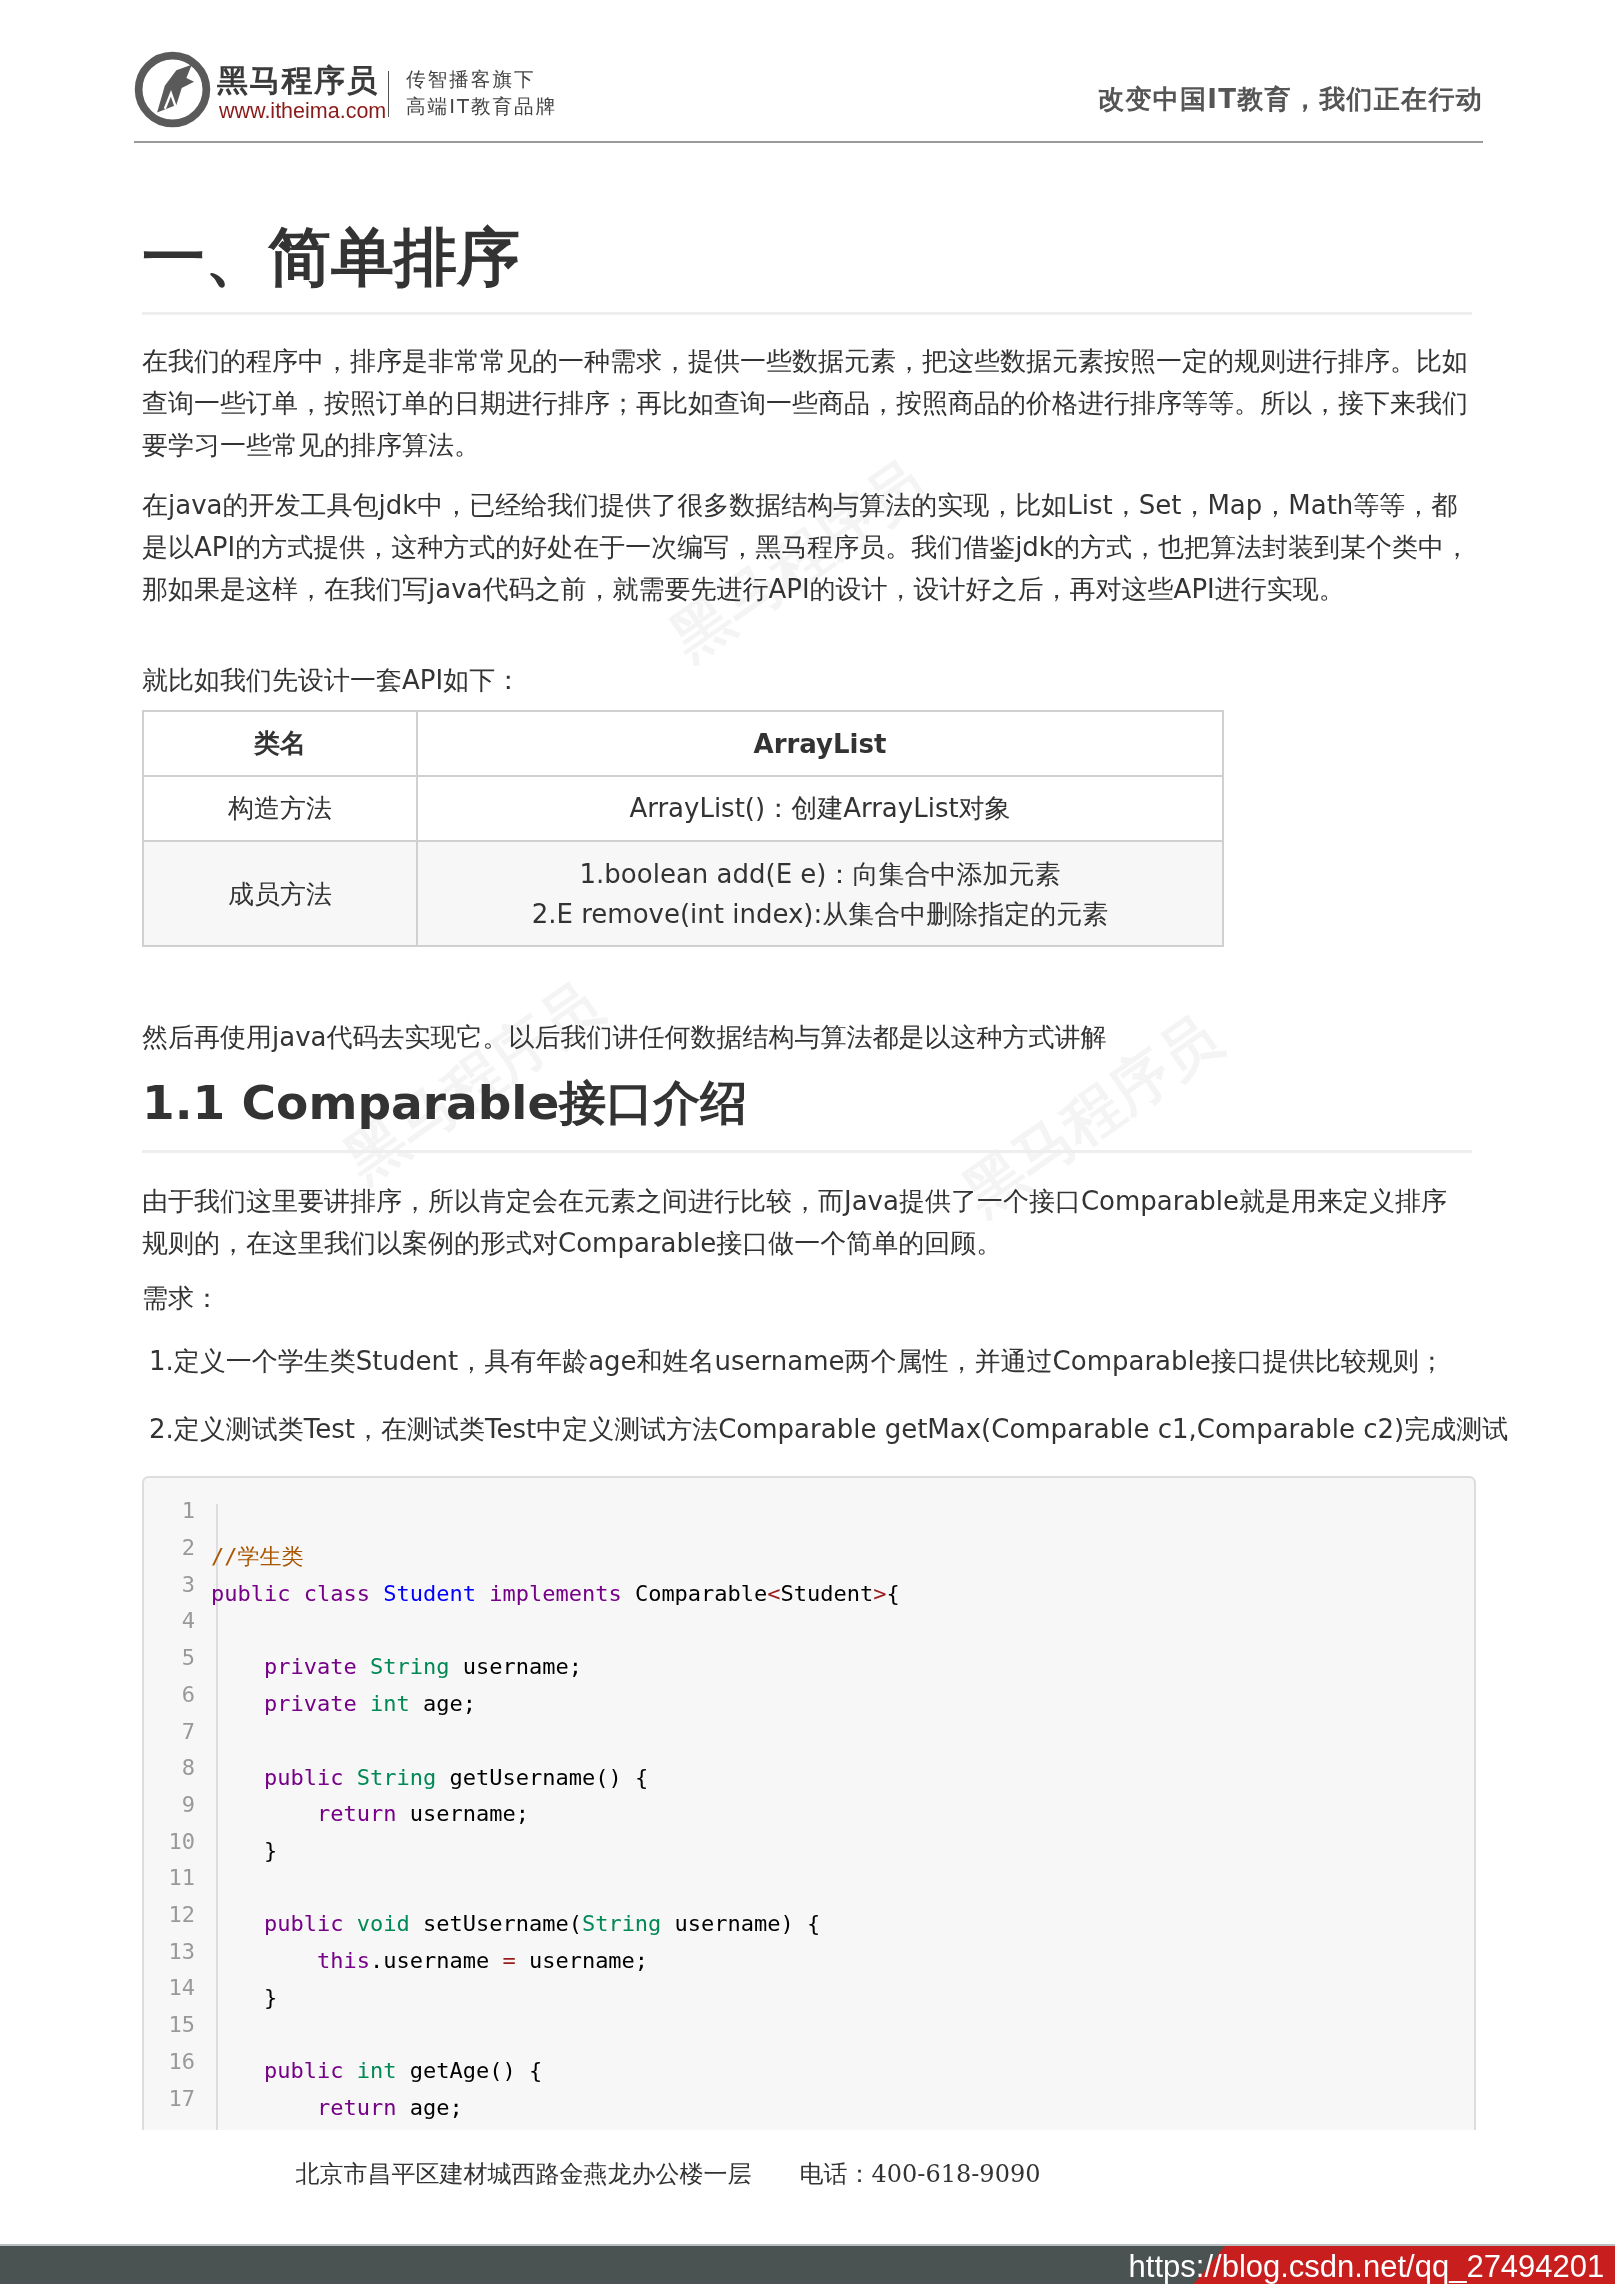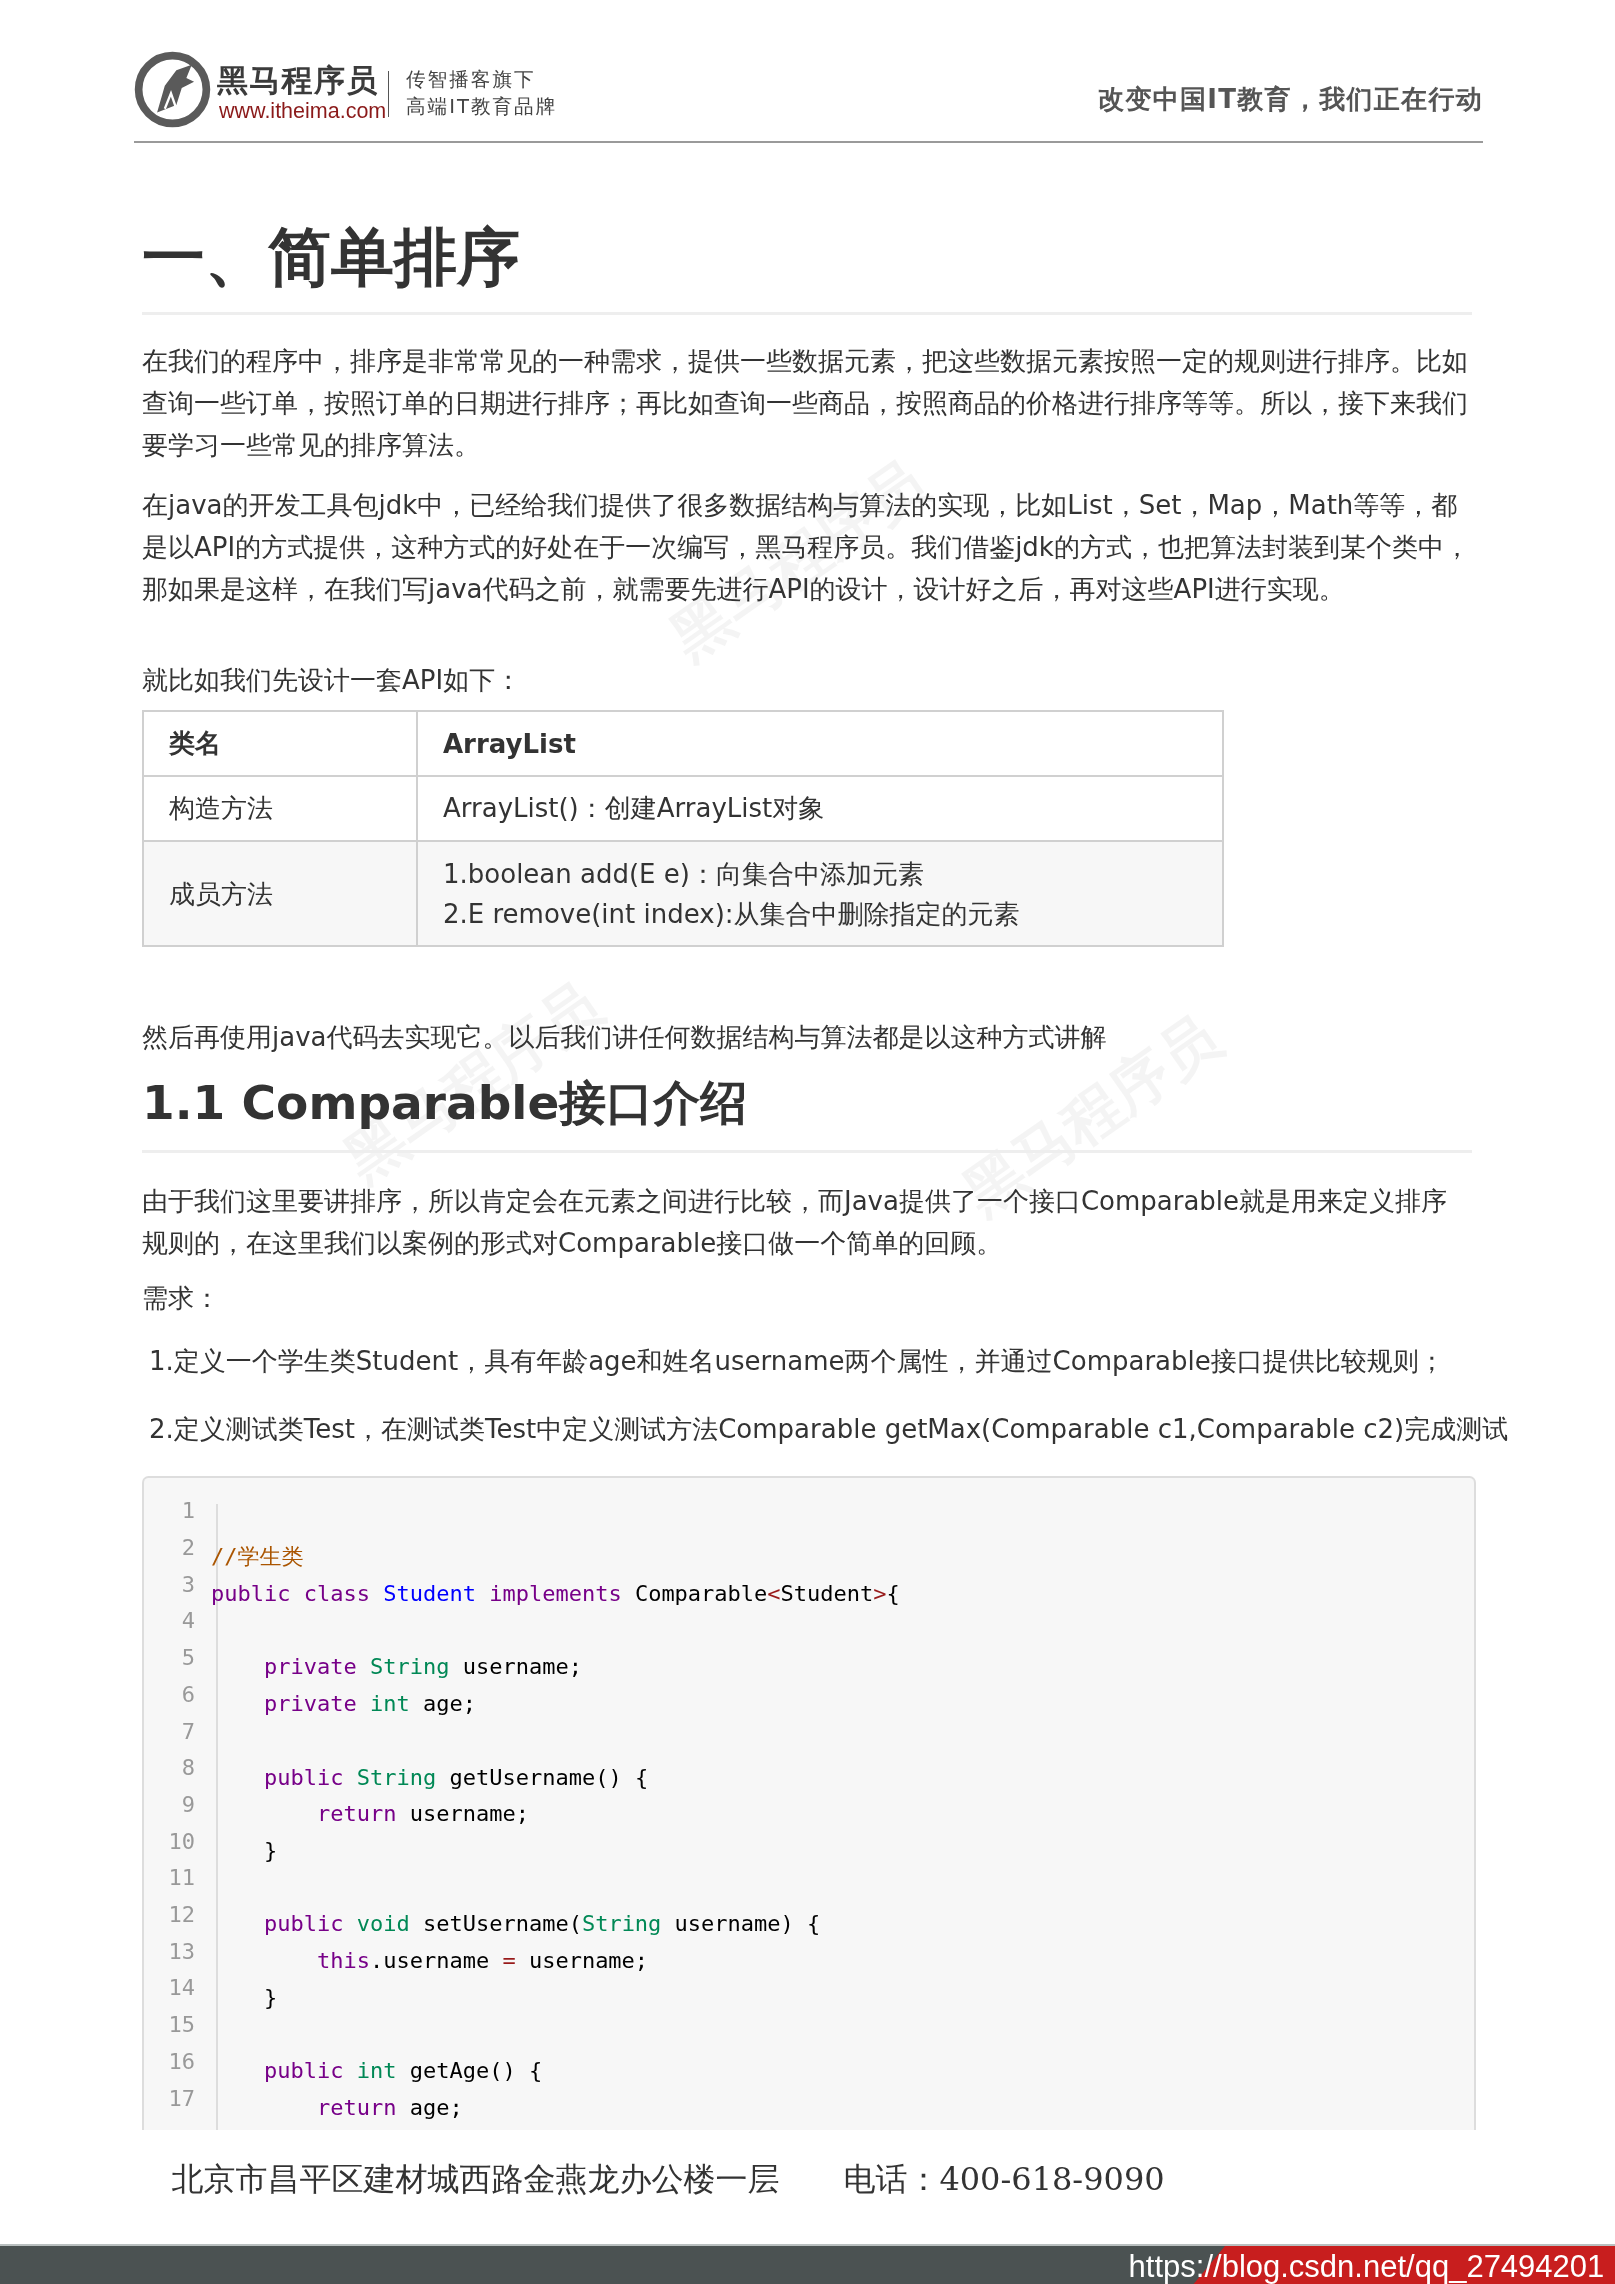--- a/index.html
+++ b/index.html
@@ -24,21 +24,21 @@
     
     .content { left: 142px; width: 1330px; }
     .h1 { top: 215px; font-size: 63px; font-weight: bold; color: #333; }
     .h1-rule { left: 142px; top: 312px; width: 1330px; height: 2.6px; background: #eeeeee; }
     .para { font-size: 26px; line-height: 42px; color: #333; }
     .p1 { top: 340px; }
     .p2 { top: 484px; }
     .p3 { top: 627px; margin-top: 32px; }
 
     
-    .api-table { left: 142px; top: 710px; width: 1082px; border-collapse: collapse; font-size: 26px; color: #333; }
+    .api-table { left: 142px; top: 710px; width: 1082px; border-collapse: collapse; font-size: 26px; color: #333; text-align: center; }
     .api-table td { border: 2.6px solid #d0d0d0; padding: 0 25px; }
     .api-table tr.r1 td { height: 63px; font-weight: bold; }
     .api-table tr.r2 td { height: 63px; }
     .api-table tr.r3 td { height: 103px; background: #f7f7f7; line-height: 40px; }
     .api-table td.c1 { width: 222px; }
 
     .p4 { top: 1016px; }
     .h2 { top: 1072px; font-size: 47px; font-weight: bold; color: #333; }
     .h2-rule { left: 142px; top: 1150px; width: 1330px; height: 2.6px; background: #eeeeee; }
     .p5 { top: 1180px; }
@@ -56,21 +56,21 @@
     .code-line { position: absolute; left: 0; height: 37px; line-height: 37px; font-family: "DejaVu Sans Mono", "Liberation Mono", monospace; font-size: 22px; white-space: pre; }
     .ln { position: absolute; left: 0; width: 51px; text-align: right; color: #999999; }
     .src { position: absolute; left: 67px; color: #000; margin-top: 46px; }
     .cm { color: #aa5500; }
     .kw { color: #770088; }
     .ty { color: #008855; }
     .df { color: #0000ff; }
     .op { color: #981a1a; }
 
     
-    .footer-addr { left: 0; width: 1336px; top: 2158px; text-align: center; font-family: "DejaVu Serif", "Liberation Serif", serif; font-size: 32px; color: #333; }
+    .footer-addr { left: 0; width: 1336px; top: 2158px; text-align: center; font-family: "DejaVu Serif", "Liberation Serif", serif; font-size: 24px; color: #333; }
     .footer-bar { left: 0; top: 2244px; width: 1616px; height: 40px; background: #4b5252; border-top: 2.6px solid #b9bfbf; }
     .footer-red { position: absolute; right: 0; top: 0; width: 424px; height: 40px; background: #c81e1e; clip-path: polygon(33px 0, 100% 0, 100% 100%, 0 100%); }
     .footer-url { position: absolute; right: 11.7px; top: 2.6px; font-family: "Liberation Sans", sans-serif; font-size: 31px; color: #ffffff; }
 
     
     .wm { position: absolute; color: rgba(0,0,0,0.045); font-size: 59px; font-weight: bold; transform: rotate(-35deg); pointer-events: none; }
   </style>
 </head>
 <body>
 

